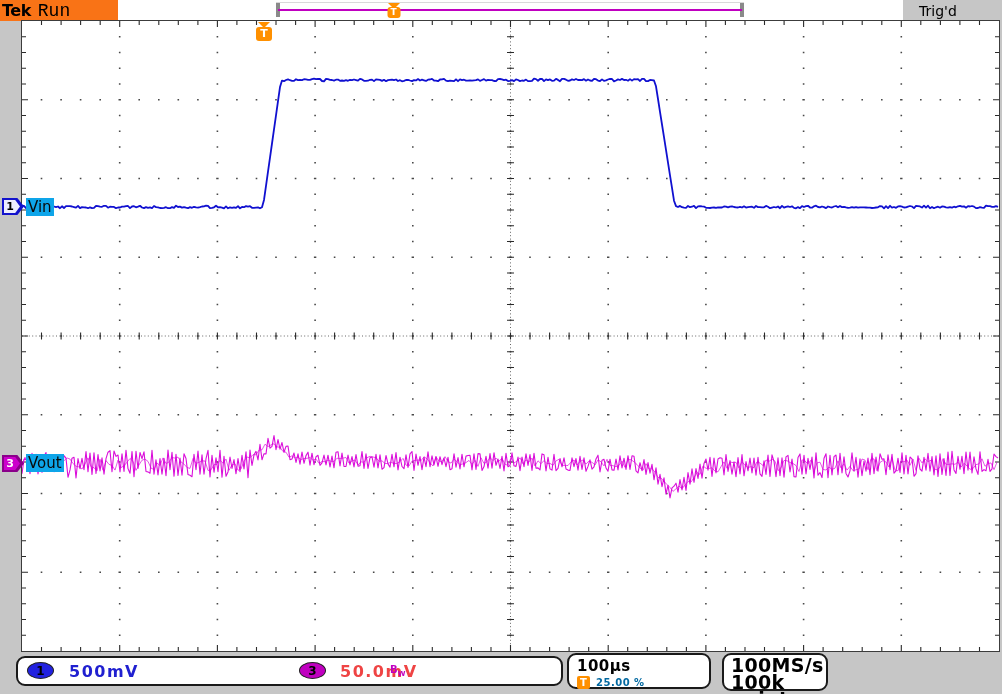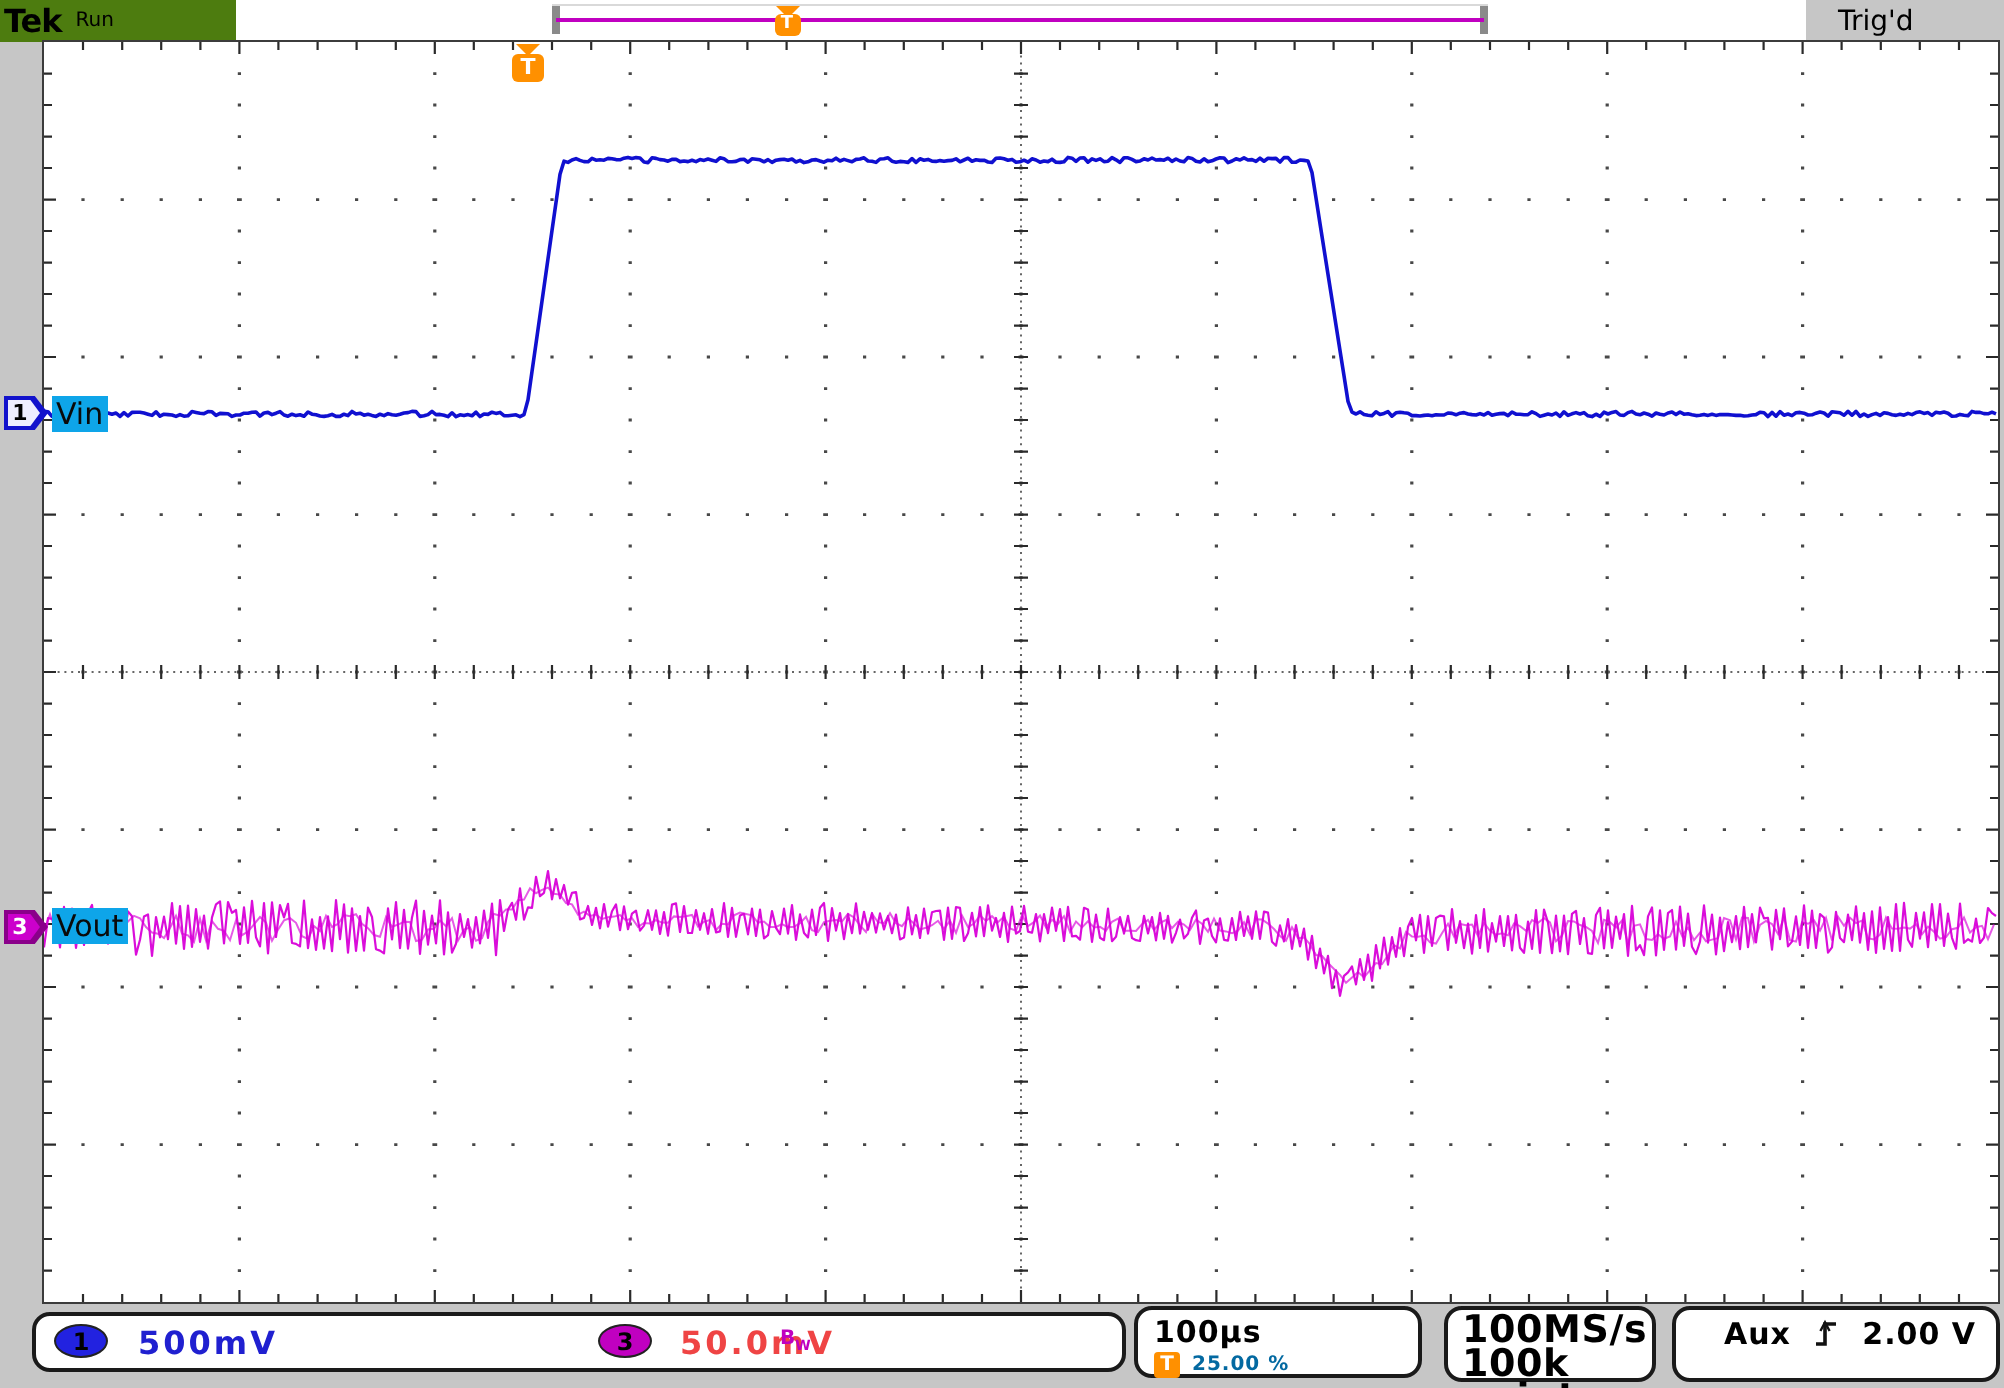--- a/index.html
+++ b/index.html
@@ -4,24 +4,24 @@
 <style>
   html,body{margin:0;padding:0;}
   body{
     width:1002px;height:694px;position:relative;overflow:hidden;
     background:#c6c6c6;
     font-family:"DejaVu Sans","Liberation Sans",sans-serif;
     -webkit-font-smoothing:antialiased;
   }
   
   .topbar{position:absolute;left:0;top:0;width:1002px;height:21px;background:#fff;}
-  .topbar-left{position:absolute;left:0;top:0;width:118px;height:21px;background:#4d7c0f;
+  .topbar-left{position:absolute;left:0;top:0;width:118px;height:21px;background:#f97316;
     display:flex;align-items:center;}
   .brand{font-weight:bold;font-size:16px;letter-spacing:-0.5px;color:#000;margin-left:2px;}
-  .acq{font-size:10px;color:#000;margin-left:7px;}
+  .acq{font-size:18px;color:#000;margin-left:7px;font-family:Liberation Mono, monospace;}
   .topbar-right{position:absolute;right:0;top:0;width:99px;height:21px;background:#c6c6c6;
     display:flex;align-items:center;}
   .trigd{font-size:14px;color:#000;margin-left:16px;}
   
   .recbar{position:absolute;left:276px;top:2px;width:468px;height:14px;
     background:#fff;border-top:1px solid #d9d9d9;}
   .recbar .cap{position:absolute;top:0;width:4px;height:14px;background:#8a8a8a;}
   .recbar .cap.l{left:0;} .recbar .cap.r{right:0;}
   .recline{position:absolute;left:2px;right:2px;top:6px;height:2px;background:#c000c0;}
   .rec-t{position:absolute;left:110px;top:0px;width:15px;height:16px;}
@@ -155,23 +155,13 @@
       <span class="tsq">T</span>
       <span class="tpos">25.00 %</span>
     </div>
   </div>
 
   <div class="sbox box-acq">
     <div>100MS/s</div>
     <div>100k points</div>
   </div>
 
-  <div class="sbox box-trig">
-    <div class="row">
-      <span class="src">Aux</span>
-      <svg class="slope-icon" width="12" height="16" viewBox="0 0 12 16">
-        <path d="M1 13 H5.5 V3 H11" fill="none" stroke="#111" stroke-width="1.8"></path>
-        <path d="M3.2 6.5 L5.5 2.2 L7.8 6.5" fill="none" stroke="#111" stroke-width="1.2"></path>
-      </svg>
-      <span class="lvl">2.00 V</span>
-    </div>
-  </div>
 </div>
 
 </body></html>

